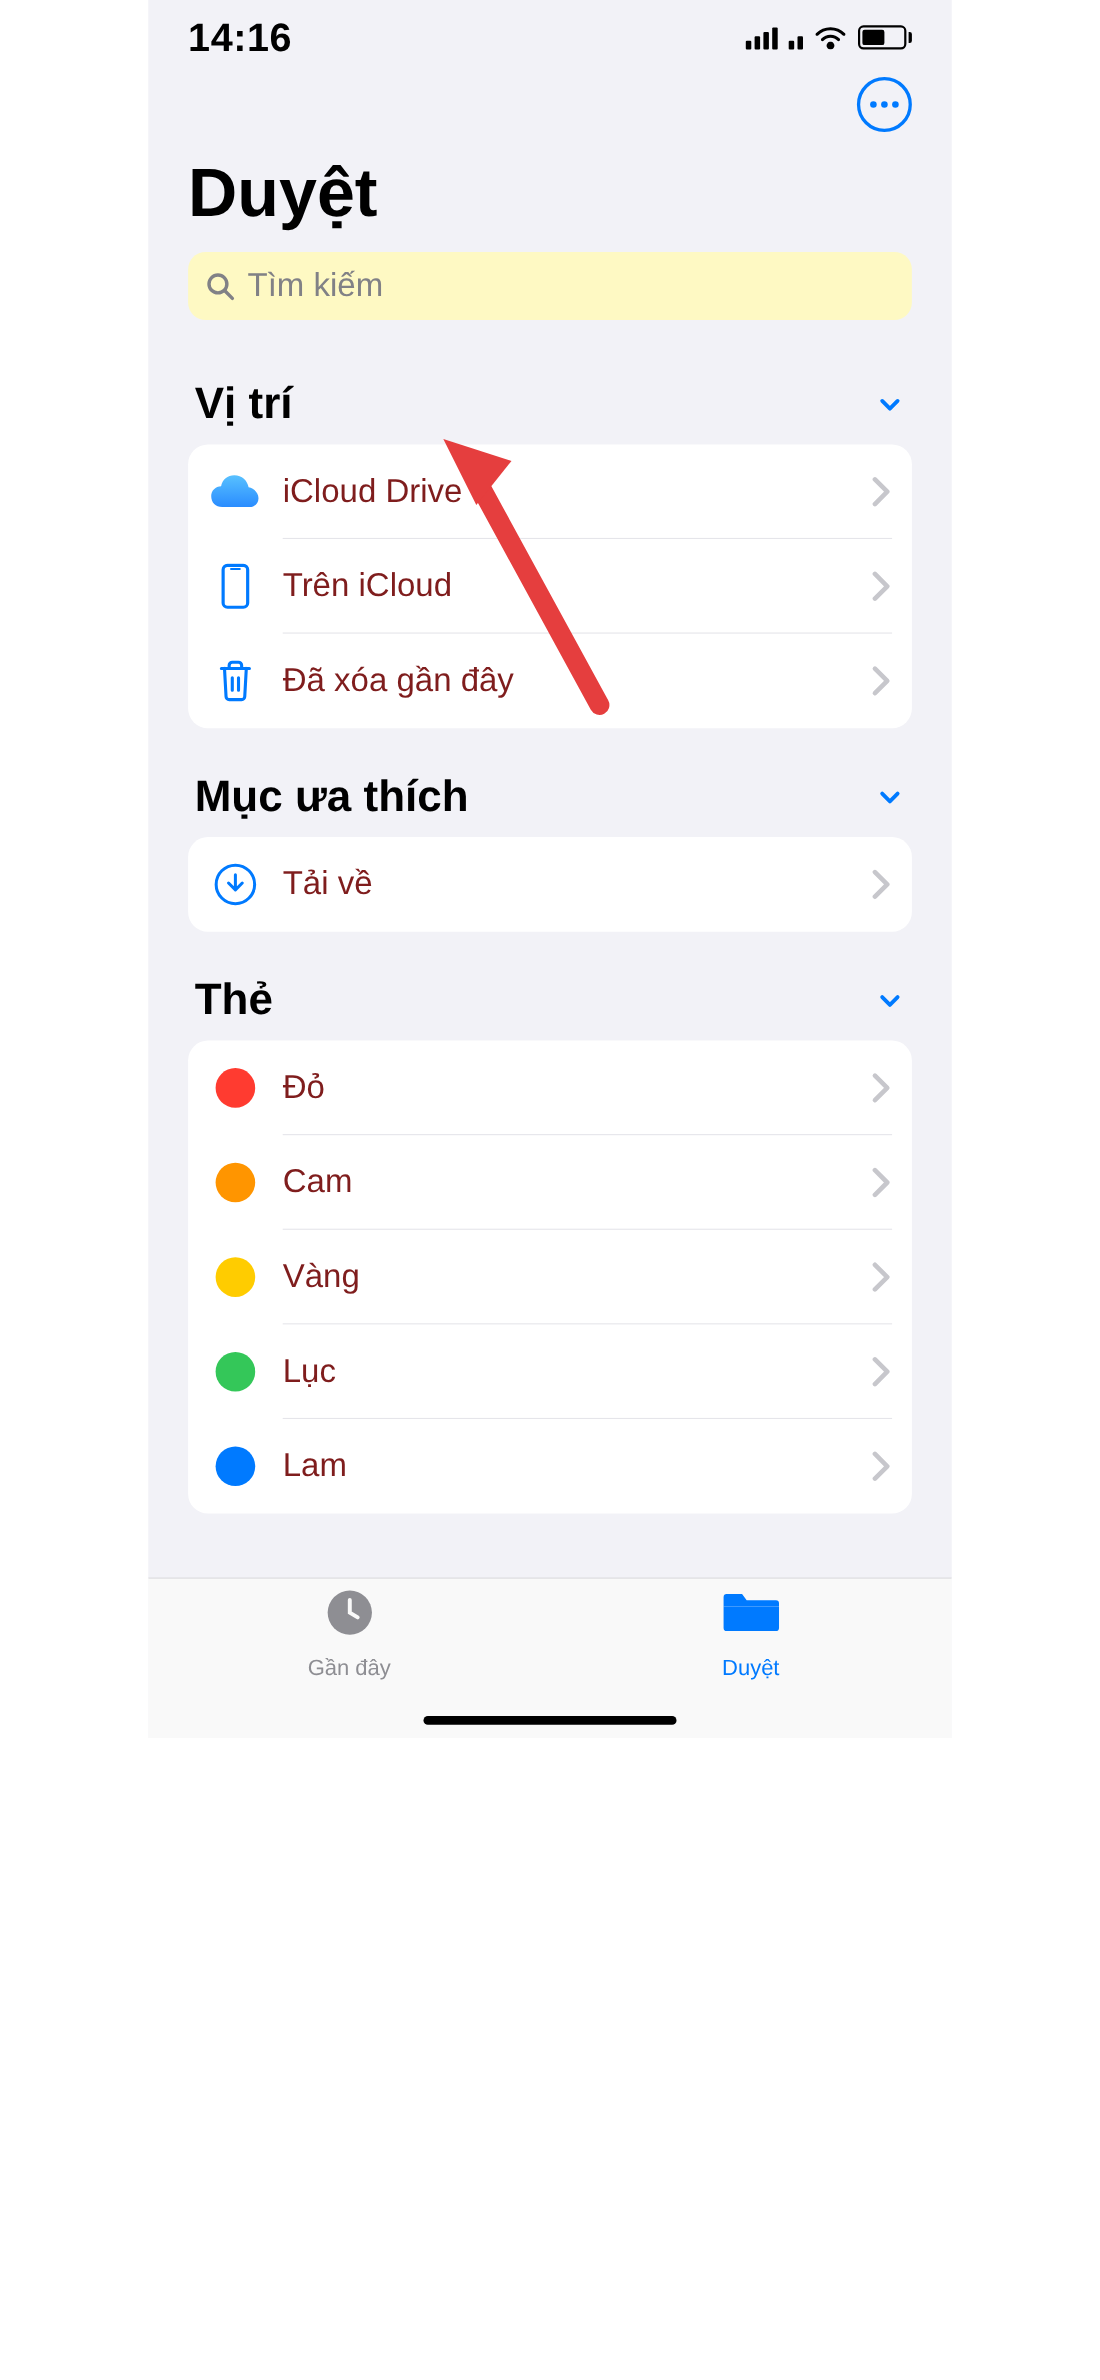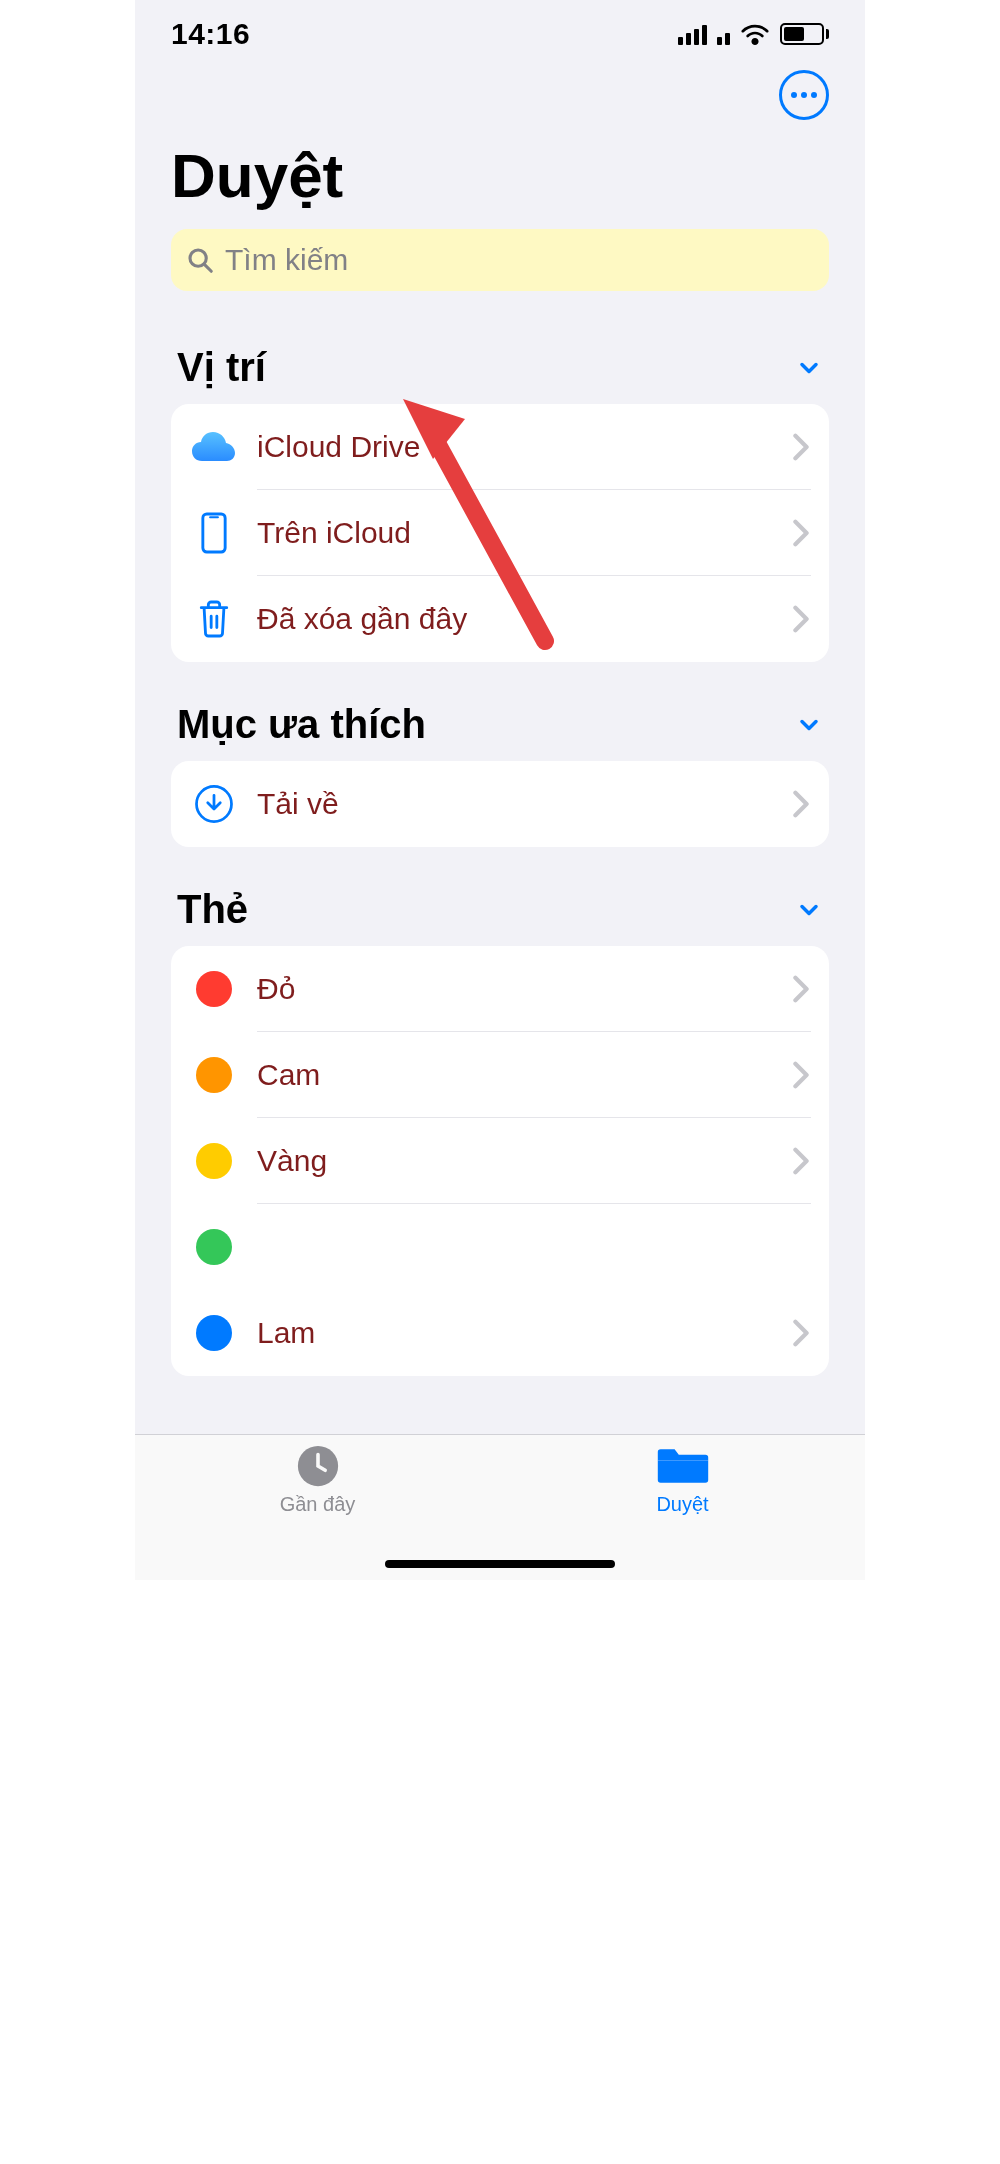--- a/index.html
+++ b/index.html
@@ -30,21 +30,21 @@
   }
   
   .status-bar {
     height: 60px;
     display: flex;
     align-items: center;
     justify-content: space-between;
     padding: 8px 36px 0 36px;
     background: #f2f2f7;
   }
-  .status-time { font-size: 30px; font-weight: 600; letter-spacing: 0.5px; }
+  .status-time { font-size: 36px; font-weight: 600; letter-spacing: 0.5px; }
   .status-icons { display: flex; align-items: center; gap: 10px; }
   .signal-icon { display: flex; align-items: flex-end; gap: 3px; height: 22px; }
   .signal-bar { width: 5px; background: #000; border-radius: 1px; }
   .signal-bar.b1 { height: 8px; }
   .signal-bar.b2 { height: 12px; }
   .signal-bar.b3 { height: 16px; }
   .signal-bar.b4 { height: 20px; }
   .wifi-icon svg { display:block; }
   .battery-icon { display: flex; align-items: center; }
   .battery-body {
@@ -168,21 +168,21 @@
     border-top: 1px solid #d1d1d6;
     display: flex;
     align-items: flex-start;
     padding-top: 8px;
   }
   .tab-item {
     flex: 1;
     display: flex;
     flex-direction: column;
     align-items: center;
-    gap: 4px;
+    gap: 17px;
     color: #8e8e93;
   }
   .tab-item.active { color: #007aff; }
   .tab-label { font-size: 20px; font-weight: 500; }
   .home-indicator {
     position: absolute;
     bottom: 12px;
     left: 50%;
     transform: translateX(-50%);
     width: 230px;
@@ -364,20 +364,26 @@
           <span>Vàng</span>
           <svg class="chevron-right" width="20" height="28" viewBox="0 0 12 20">
                 <path d="M2 2l8 8-8 8" fill="none" stroke="currentColor" stroke-width="3" stroke-linecap="round" stroke-linejoin="round"></path>
               </svg>
         </div>
       </div>
       <div class="list-row">
         <div class="row-icon-wrap">
               <div class="tag-dot tag-green"></div>
             </div>
+        <div class="row-body">
+          <span>Lục</span>
+          <svg class="chevron-right" width="20" height="28" viewBox="0 0 12 20">
+                <path d="M2 2l8 8-8 8" fill="none" stroke="currentColor" stroke-width="3" stroke-linecap="round" stroke-linejoin="round"></path>
+              </svg>
+        </div>
       </div>
       <div class="list-row">
         <div class="row-icon-wrap">
               <div class="tag-dot tag-blue"></div>
             </div>
         <div class="row-body">
           <span>Lam</span>
           <svg class="chevron-right" width="20" height="28" viewBox="0 0 12 20">
                 <path d="M2 2l8 8-8 8" fill="none" stroke="currentColor" stroke-width="3" stroke-linecap="round" stroke-linejoin="round"></path>
               </svg>

